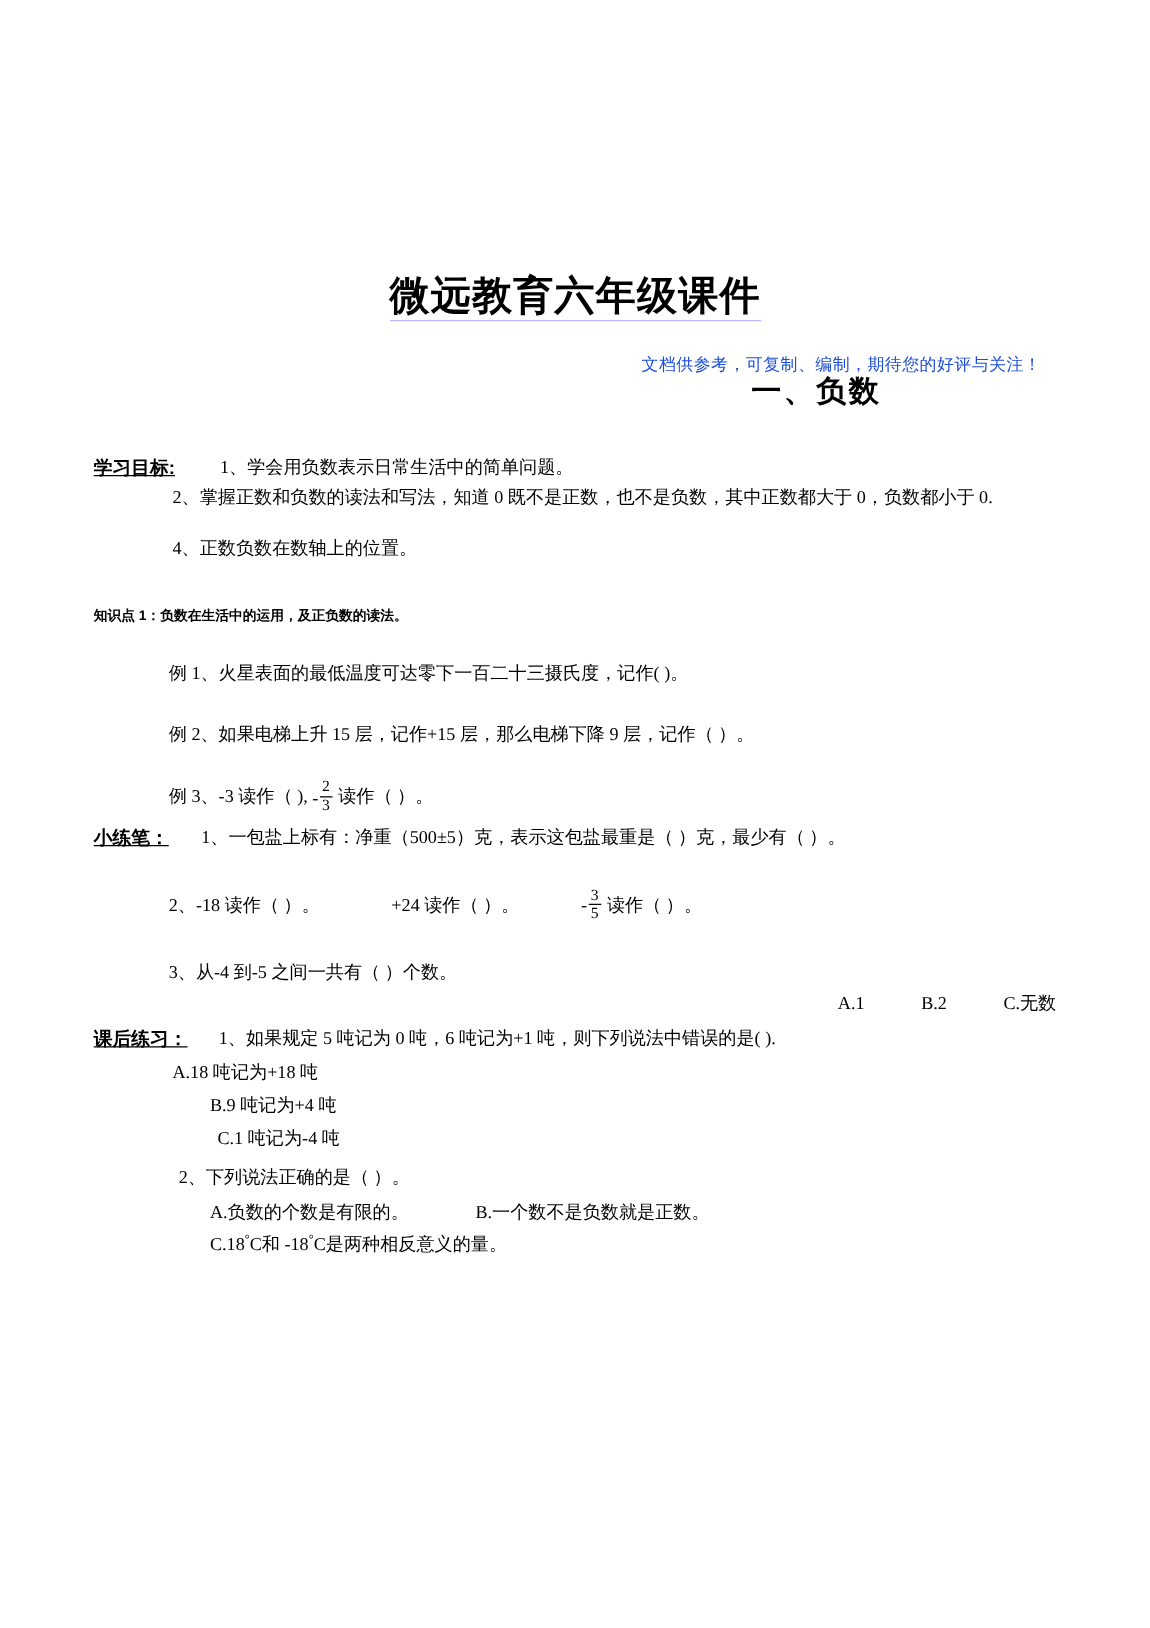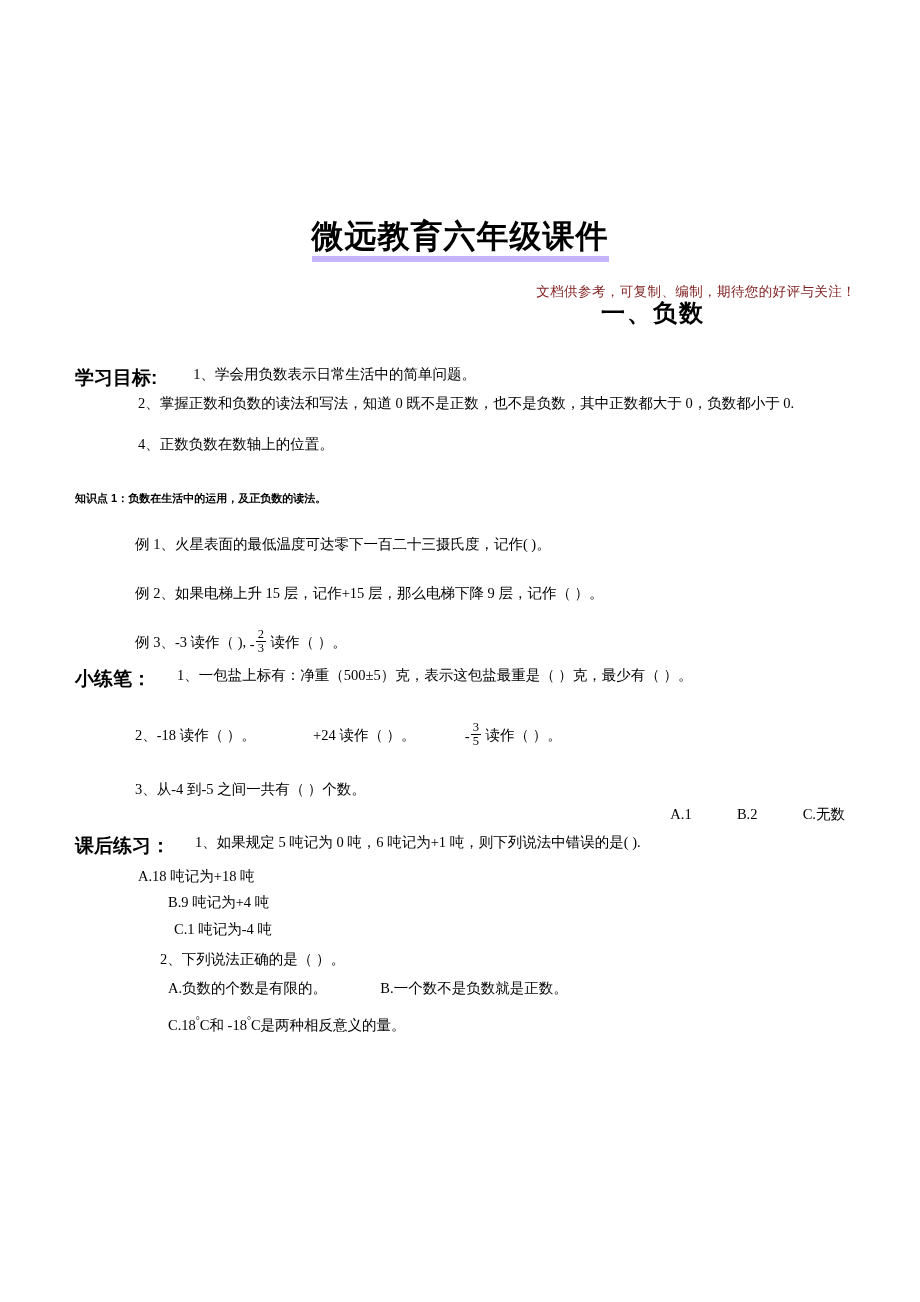--- a/index.html
+++ b/index.html
@@ -18,37 +18,37 @@
   .page {
     position: relative;
     width: 920px;
     height: 1302px;
     box-sizing: border-box;
     padding: 0 75px;
   }
   .watermark {
     position: absolute;
     top: 68px;
-    right: 64px;
+    right: 87px;
     font-size: 13.5px;
-    color: #7f1d1d;
+    color: #1d4ed8;
     font-family: "Liberation Serif", serif;
     letter-spacing: 0.4px;
     white-space: nowrap;
   }
   .doc-title {
     text-align: center;
     font-family: "Liberation Sans", sans-serif;
     font-weight: bold;
     font-size: 32px;
     margin-top: 215px;
     letter-spacing: 1px;
   }
   .doc-title span {
-    border-bottom: 6px solid #c4b5fd;
+    border-bottom: 1px solid #c4b5fd;
     padding-bottom: 2px;
     margin-top: 48px;
   }
   .chapter-title {
     text-align: right;
     font-family: "Liberation Sans", sans-serif;
     font-weight: bold;
     font-size: 24px;
     margin-top: 38px;
     padding-right: 140px;
@@ -64,22 +64,23 @@
     margin-bottom: 2px;
   }
   .hang {
     display: flex;
     align-items: flex-start;
   }
   .hang .lbl {
     flex: 0 0 auto;
     font-weight: bold;
     font-family: "Liberation Sans", sans-serif;
-    font-size: 19px;
+    font-size: 15px;
     white-space: nowrap;
+    text-decoration: underline;
   }
   .hang .body {
     flex: 1 1 auto;
     padding-left: 6px;
   }
   .ind1 { text-indent: 30px; }
   .ind2 { margin-left: 60px; }
   .gap-m { margin-top: 18px; }
   .gap-l { margin-top: 26px; }
   .kp {
@@ -193,25 +194,25 @@
     <div class="hang" style="margin-top:6px;gap:23px;">
       <div class="lbl">课后练习：</div>
       <div class="body" style="padding-left:2px;">
         <span>1、如果规定 5 吨记为 0 吨，6 吨记为+1 吨，则下列说法中错误的是(      ).</span>
       </div>
     </div>
     <div class="row" style="margin-left:63px;margin-top:4px;">A.18 吨记为+18 吨</div>
     <div class="row" style="margin-left:93px;margin-top:4px;">B.9 吨记为+4 吨</div>
     <div class="row" style="margin-left:99px;margin-top:4px;">C.1 吨记为-4 吨</div>
 
-    <div class="row" style="margin-left:85px;margin-top:8px;">2、下列说法正确的是（     ）。</div>
+    <div class="row" style="margin-left:68px;margin-top:8px;">2、下列说法正确的是（     ）。</div>
     <div class="row" style="margin-left:93px;margin-top:6px;">
       <span>A.负数的个数是有限的。</span>
       <span style="display:inline-block;width:46px;"></span>
       <span>B.一个数不是负数就是正数。</span>
     </div>
-    <div class="row" style="margin-left:93px;margin-top:14px;">
+    <div class="row" style="margin-left:93px;margin-top:2px;">
       <span>C.</span><span class="inline-b">18</span><span class="deg">°</span><span class="inline-b">C</span><span>和 -18</span><span class="deg">°</span><span class="inline-b">C</span><span>是两种相反意义的量。</span>
     </div>
 
   </div>
 
 </div>
 
 </body></html>

